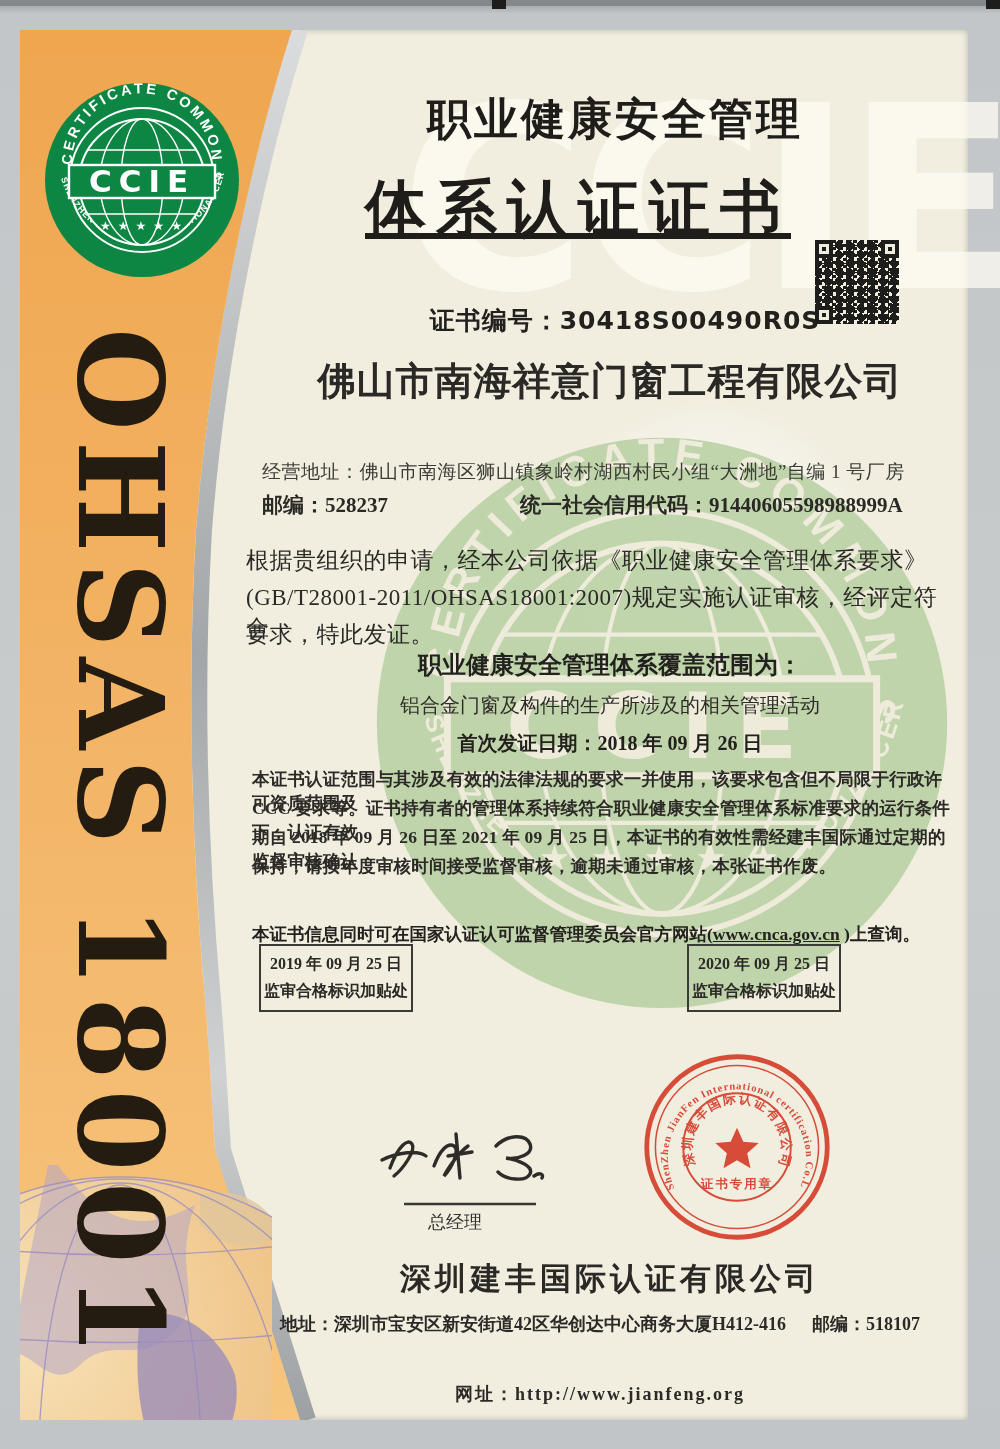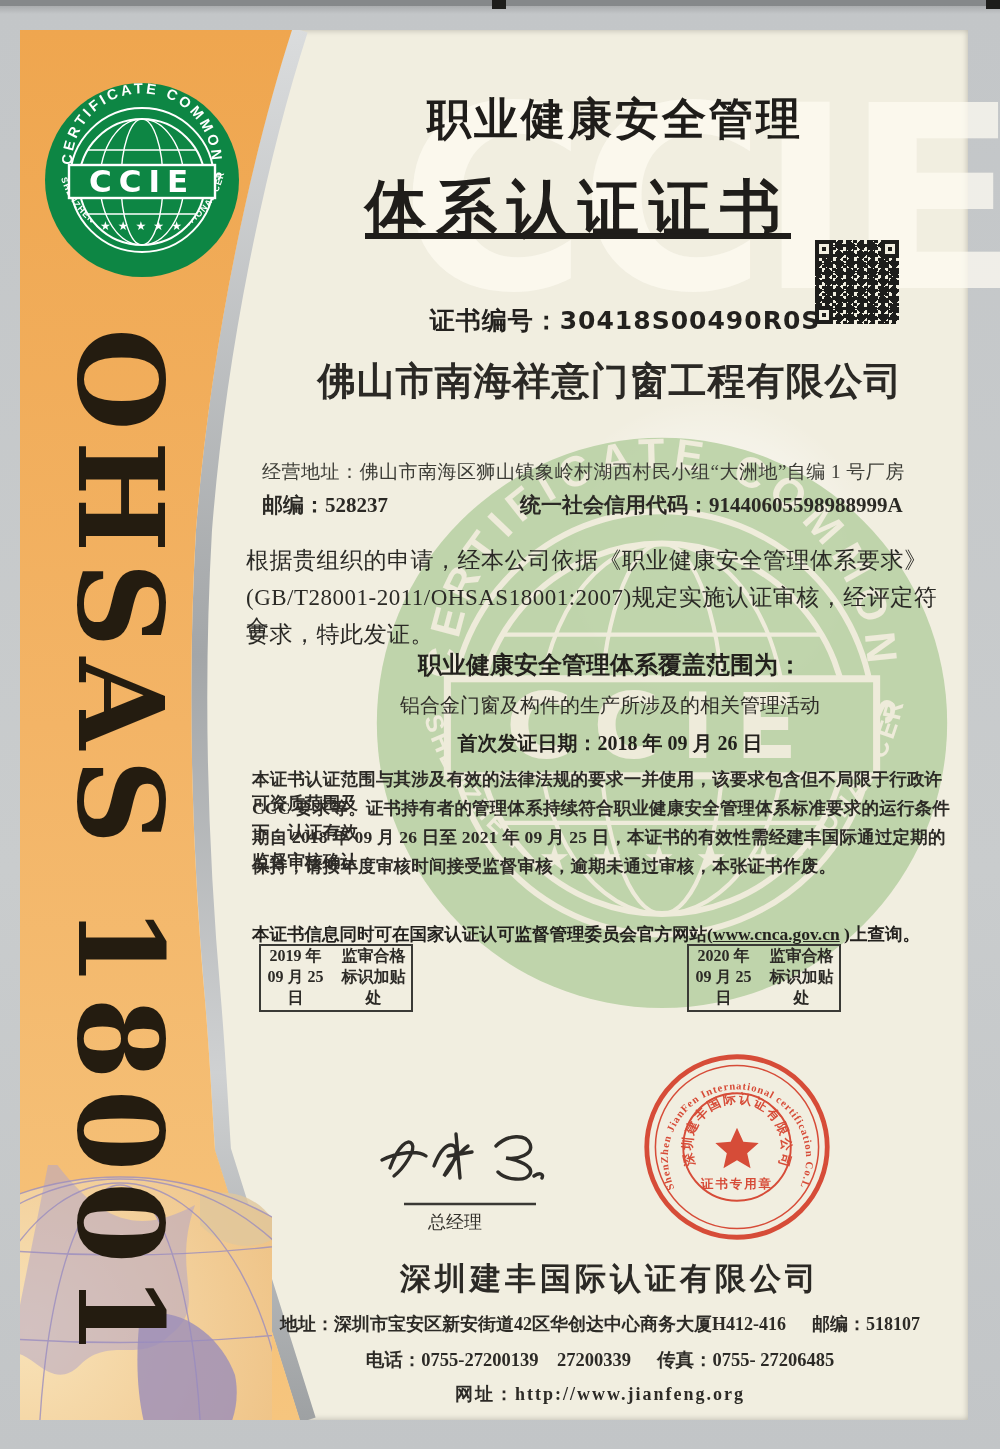--- a/index.html
+++ b/index.html
@@ -48,21 +48,21 @@
   .b1{top:545px}.b2{top:582px}.b3{top:619px}
   .scopeh{left:300px;top:649px;width:620px;font-size:24px;font-weight:bold;color:#23211d;}
   .scopet{left:300px;top:692px;width:620px;font-size:20px;color:#2f2d28;}
   .firstissue{left:300px;top:730px;width:620px;font-size:20px;font-weight:bold;color:#23211d;}
   .term{left:252px;width:705px;font-size:17.5px;font-weight:bold;color:#2c2a26;letter-spacing:.2px;}
   .t1{top:767px}.t2{top:796px}.t3{top:825px}.t4{top:854px}
   .info{left:252px;width:705px;font-size:17.5px;font-weight:bold;color:#23211e;}
   .i1{top:890px}.i2{top:922px}
   .ulink{text-decoration:underline;}
   .auditbox{top:944px;width:150px;height:64px;border:2px solid #3a3a36;
-            display:flex;flex-direction:row;justify-content:center;gap:6px;
+            display:flex;flex-direction:column;justify-content:center;gap:6px;
             text-align:center;font-size:16px;font-weight:bold;color:#2c2a26;}
   .ab1{left:259px}.ab2{left:687px}
   .seal{left:641px;top:1051px;width:192px;height:192px;opacity:.93;}
   .sig{left:368px;top:1116px;width:205px;height:96px;}
   .signer{left:395px;top:1210px;width:120px;font-size:18px;color:#33312c;}
   .issuer{left:300px;top:1258px;width:620px;font-size:31px;font-weight:bold;letter-spacing:4px;color:#2b2925;}
   .fline{left:240px;width:720px;font-weight:bold;color:#2c2a26;}
   .faddr{top:1312px;font-size:18px;}
   .ftel{top:1347px;font-size:18.5px;}
   .fweb{top:1382px;font-size:18px;letter-spacing:2px;}
@@ -266,20 +266,17 @@
     </g>
     <line x1="36" y1="88" x2="168" y2="88" stroke="#3a3834" stroke-width="2.6"></line>
   </svg>
   <div class="abs signer t-center">总经理</div>
 
   <div class="abs issuer t-center">深圳建丰国际认证有限公司</div>
 
   <div class="abs fline faddr t-center">
     <span>地址：</span><span>深圳市宝安区新安街道42区华创达中心商务大厦H412-416</span><span class="gap"></span><span>邮编：</span><span>518107</span>
   </div>
-  <div class="abs fline ftel t-center">
-    <span>电话：</span><span>0755-27200139　27200339</span><span class="gap"></span><span>传真：</span><span>0755- 27206485</span>
-  </div>
   <div class="abs fline fweb t-center">
     <span>网址：</span><span>http://www.jianfeng.org</span>
   </div>
 
 </div>
 
 </body></html>

